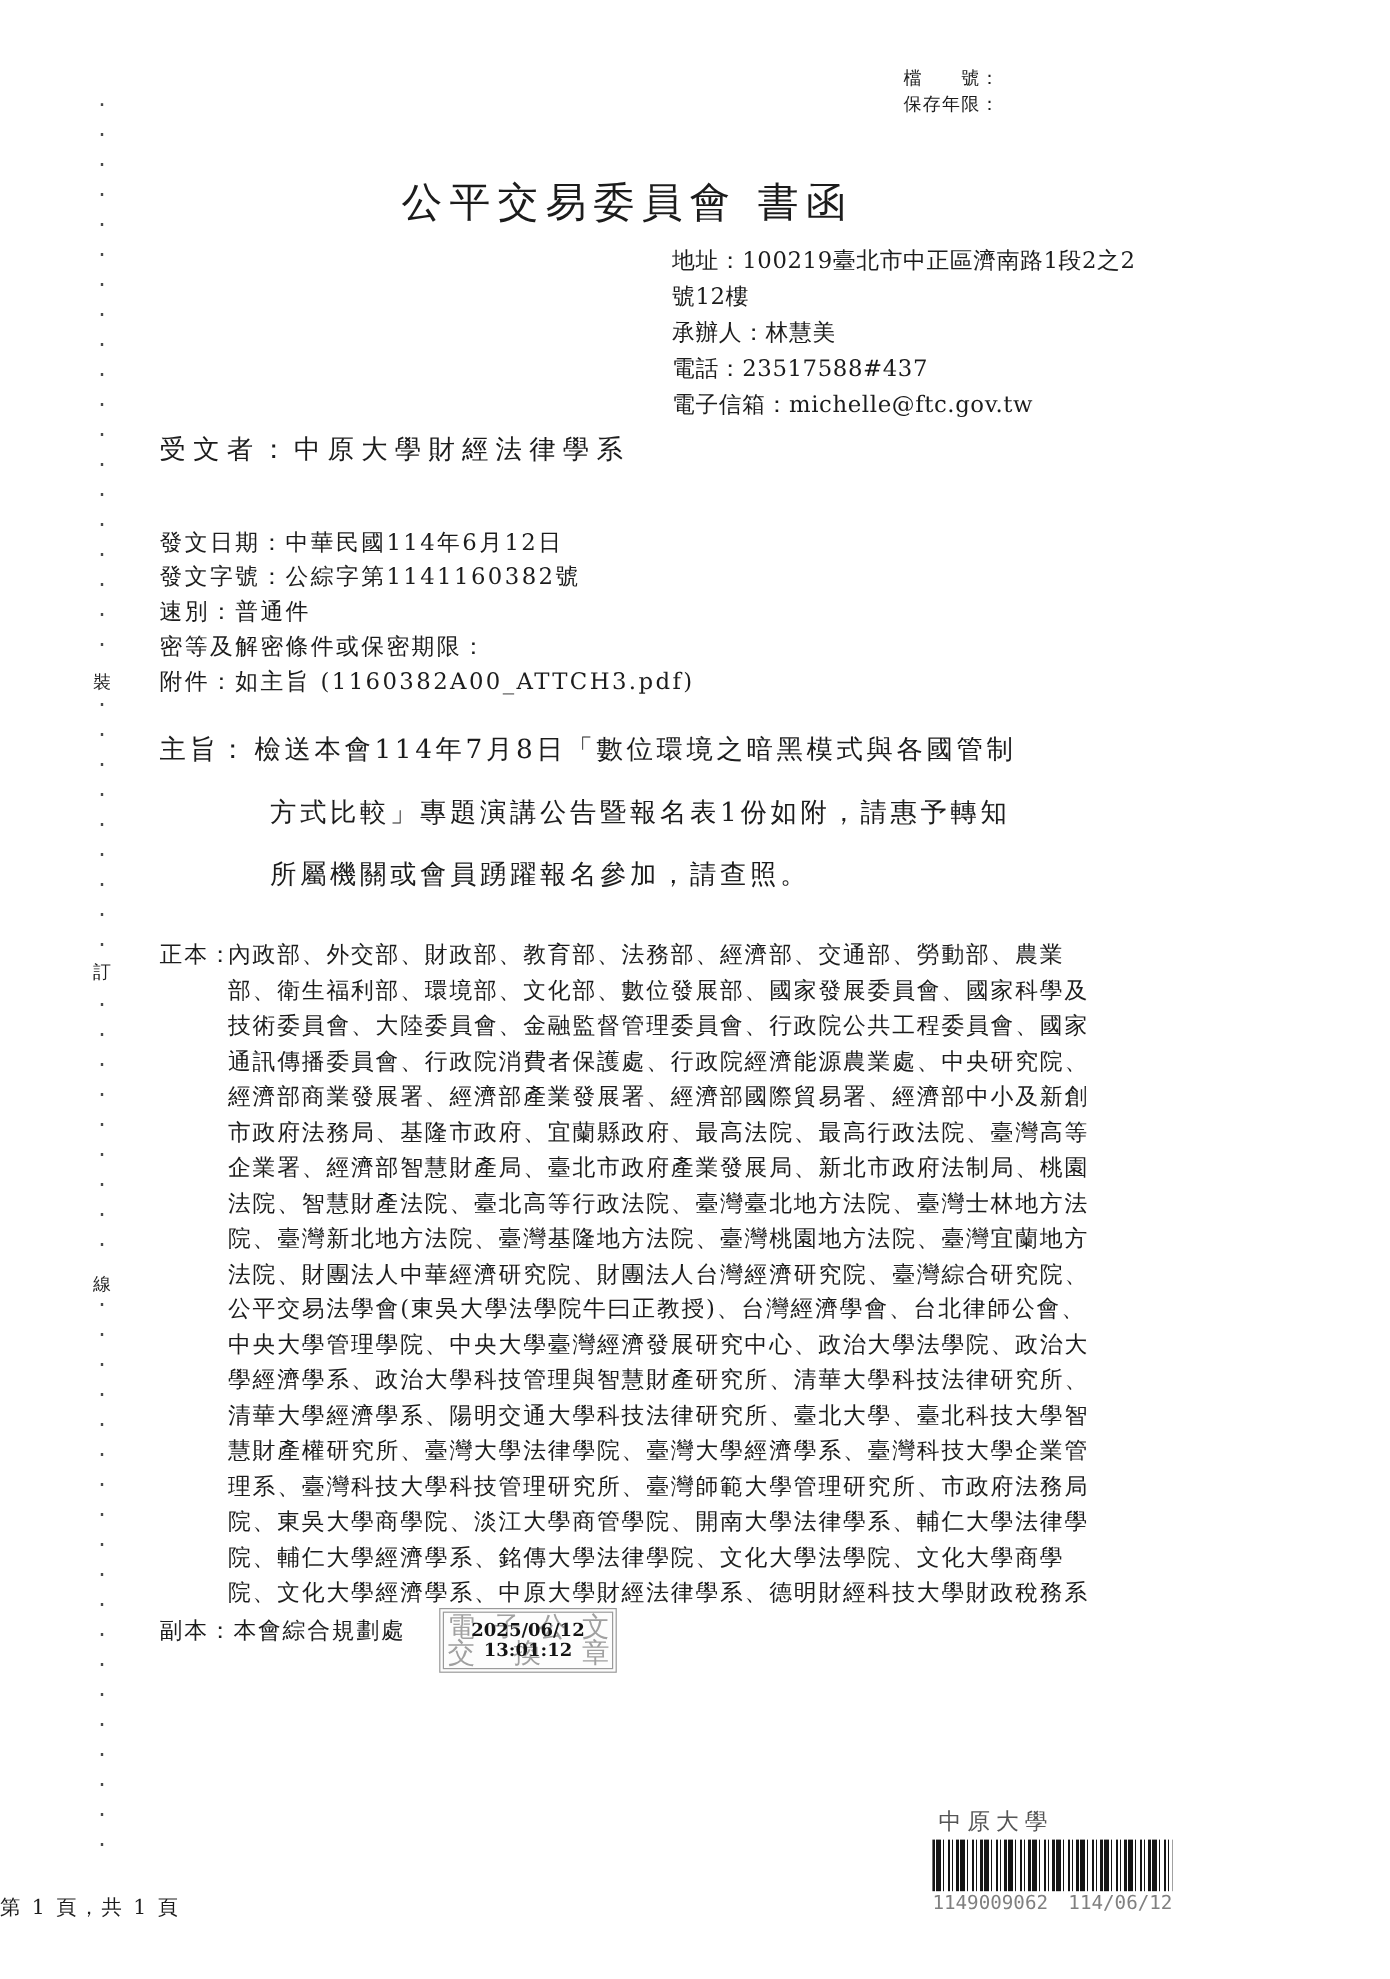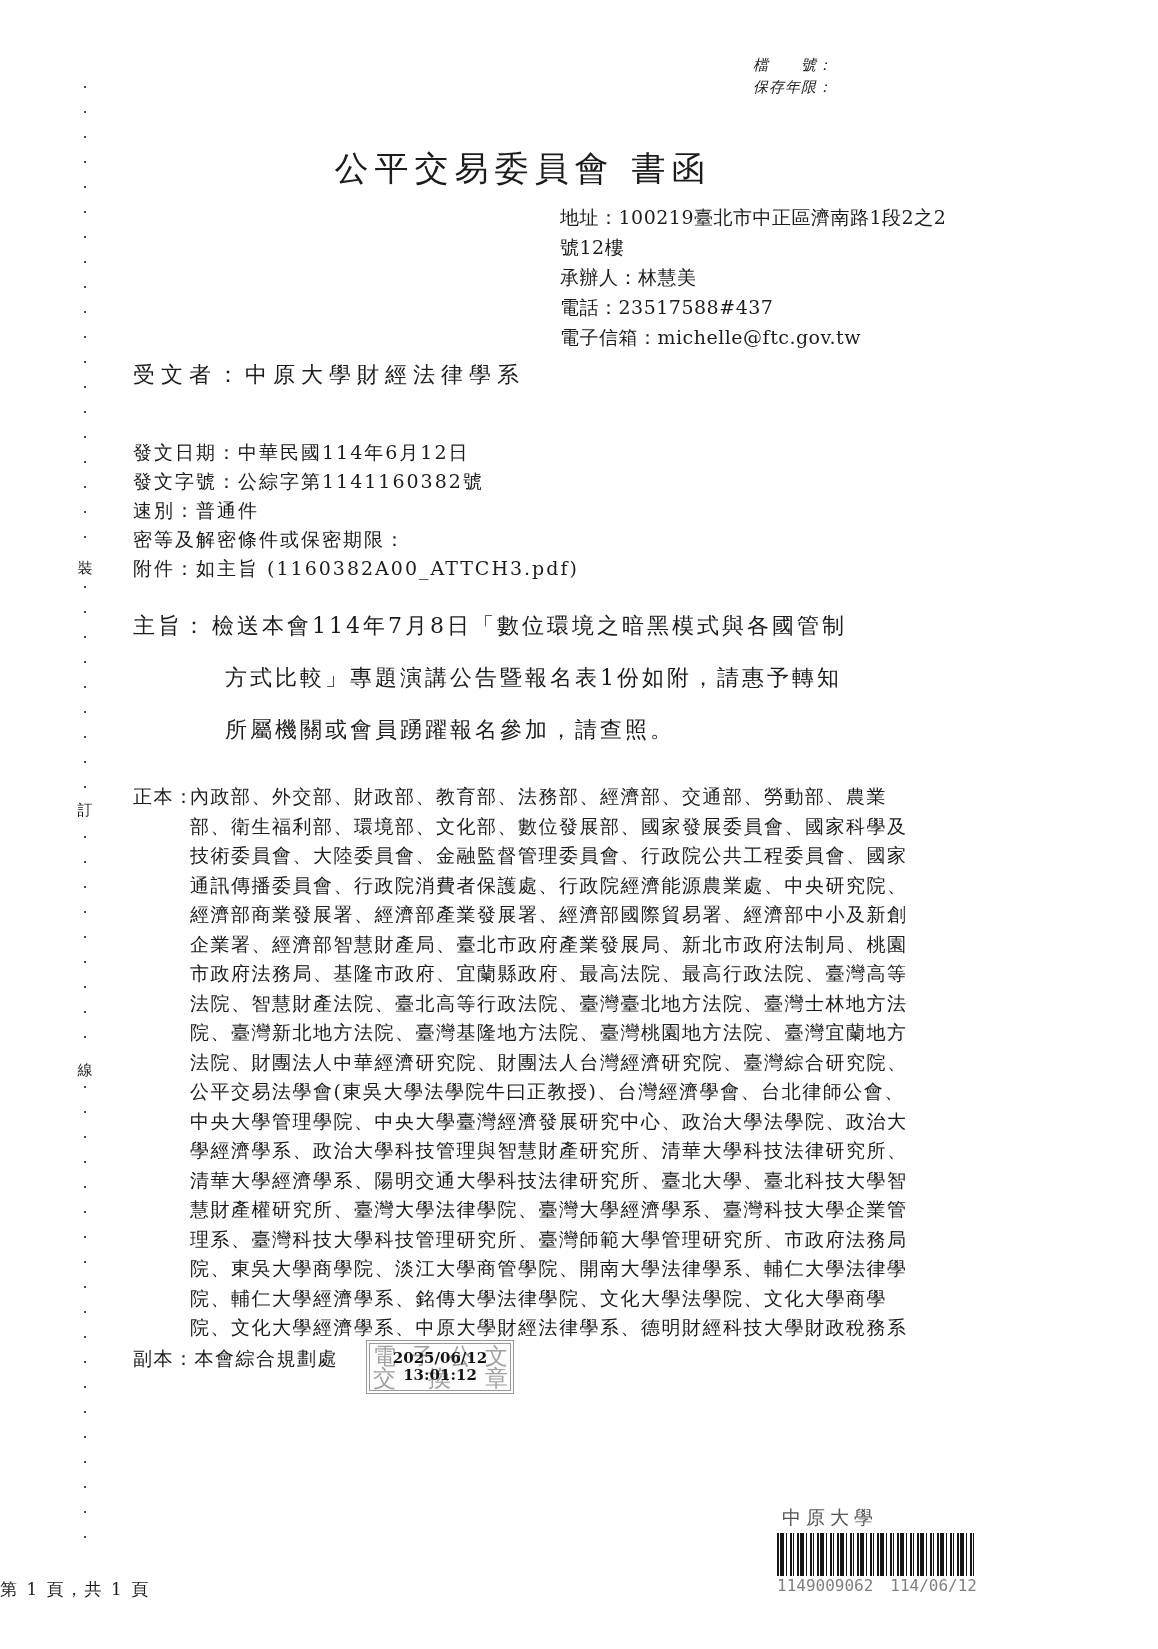--- a/index.html
+++ b/index.html
@@ -5,21 +5,21 @@
   html,body{margin:0;padding:0;}
   body{
     width:1158px;height:1649px;position:relative;background:#ffffff;
     font-family:"DejaVu Serif","Liberation Serif",serif;color:#1c1c1c;
     overflow:hidden;
   }
   .abs{position:absolute;}
   .nowrap{white-space:nowrap;}
 
   
-  .file-labels{left:753px;top:54px;font-size:15px;line-height:22px;letter-spacing:1px;font-style:italic;}
+  .file-labels{left:753px;top:54px;font-size:15px;line-height:22px;letter-spacing:1px;}
 
   
   .doc-title{left:0;top:146px;width:1046px;text-align:center;font-size:34px;letter-spacing:6px;}
 
   
   .sender{left:560px;top:202px;font-size:19px;line-height:30px;letter-spacing:0.5px;}
 
   
   .recipient{left:133px;top:360px;font-size:22px;letter-spacing:6px;}
 
@@ -108,22 +108,22 @@
   <div class="s-line s-indent">所屬機關或會員踴躍報名參加，請查照。</div>
 </div>
 
 <div class="abs main-copy">
   <span class="mc-label">正本：</span>
   <div class="mc-line">內政部、外交部、財政部、教育部、法務部、經濟部、交通部、勞動部、農業</div>
   <div class="mc-line">部、衛生福利部、環境部、文化部、數位發展部、國家發展委員會、國家科學及</div>
   <div class="mc-line">技術委員會、大陸委員會、金融監督管理委員會、行政院公共工程委員會、國家</div>
   <div class="mc-line">通訊傳播委員會、行政院消費者保護處、行政院經濟能源農業處、中央研究院、</div>
   <div class="mc-line">經濟部商業發展署、經濟部產業發展署、經濟部國際貿易署、經濟部中小及新創</div>
+  <div class="mc-line">市政府法務局、基隆市政府、宜蘭縣政府、最高法院、最高行政法院、臺灣高等</div>
   <div class="mc-line">企業署、經濟部智慧財產局、臺北市政府產業發展局、新北市政府法制局、桃園</div>
-  <div class="mc-line">市政府法務局、基隆市政府、宜蘭縣政府、最高法院、最高行政法院、臺灣高等</div>
   <div class="mc-line">法院、智慧財產法院、臺北高等行政法院、臺灣臺北地方法院、臺灣士林地方法</div>
   <div class="mc-line">院、臺灣新北地方法院、臺灣基隆地方法院、臺灣桃園地方法院、臺灣宜蘭地方</div>
   <div class="mc-line">法院、財團法人中華經濟研究院、財團法人台灣經濟研究院、臺灣綜合研究院、</div>
   <div class="mc-line">公平交易法學會(東吳大學法學院牛曰正教授)、台灣經濟學會、台北律師公會、</div>
   <div class="mc-line">中央大學管理學院、中央大學臺灣經濟發展研究中心、政治大學法學院、政治大</div>
   <div class="mc-line">學經濟學系、政治大學科技管理與智慧財產研究所、清華大學科技法律研究所、</div>
   <div class="mc-line">清華大學經濟學系、陽明交通大學科技法律研究所、臺北大學、臺北科技大學智</div>
   <div class="mc-line">慧財產權研究所、臺灣大學法律學院、臺灣大學經濟學系、臺灣科技大學企業管</div>
   <div class="mc-line">理系、臺灣科技大學科技管理研究所、臺灣師範大學管理研究所、市政府法務局</div>
   <div class="mc-line">院、東吳大學商學院、淡江大學商管學院、開南大學法律學系、輔仁大學法律學</div>

